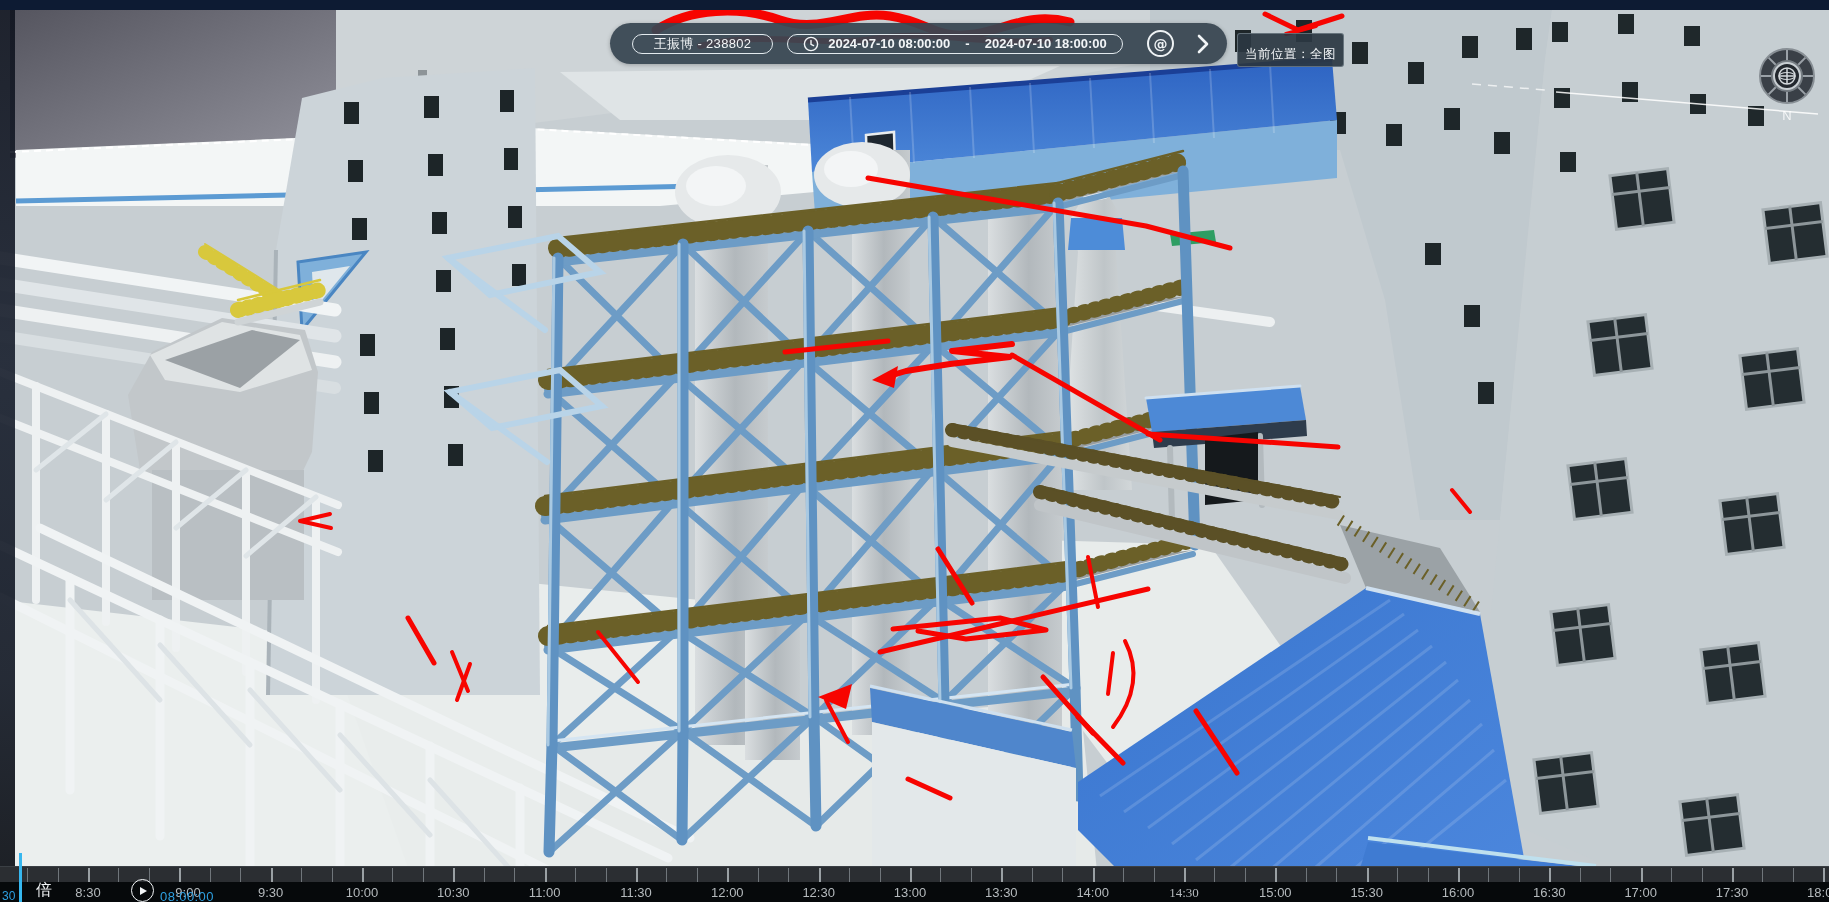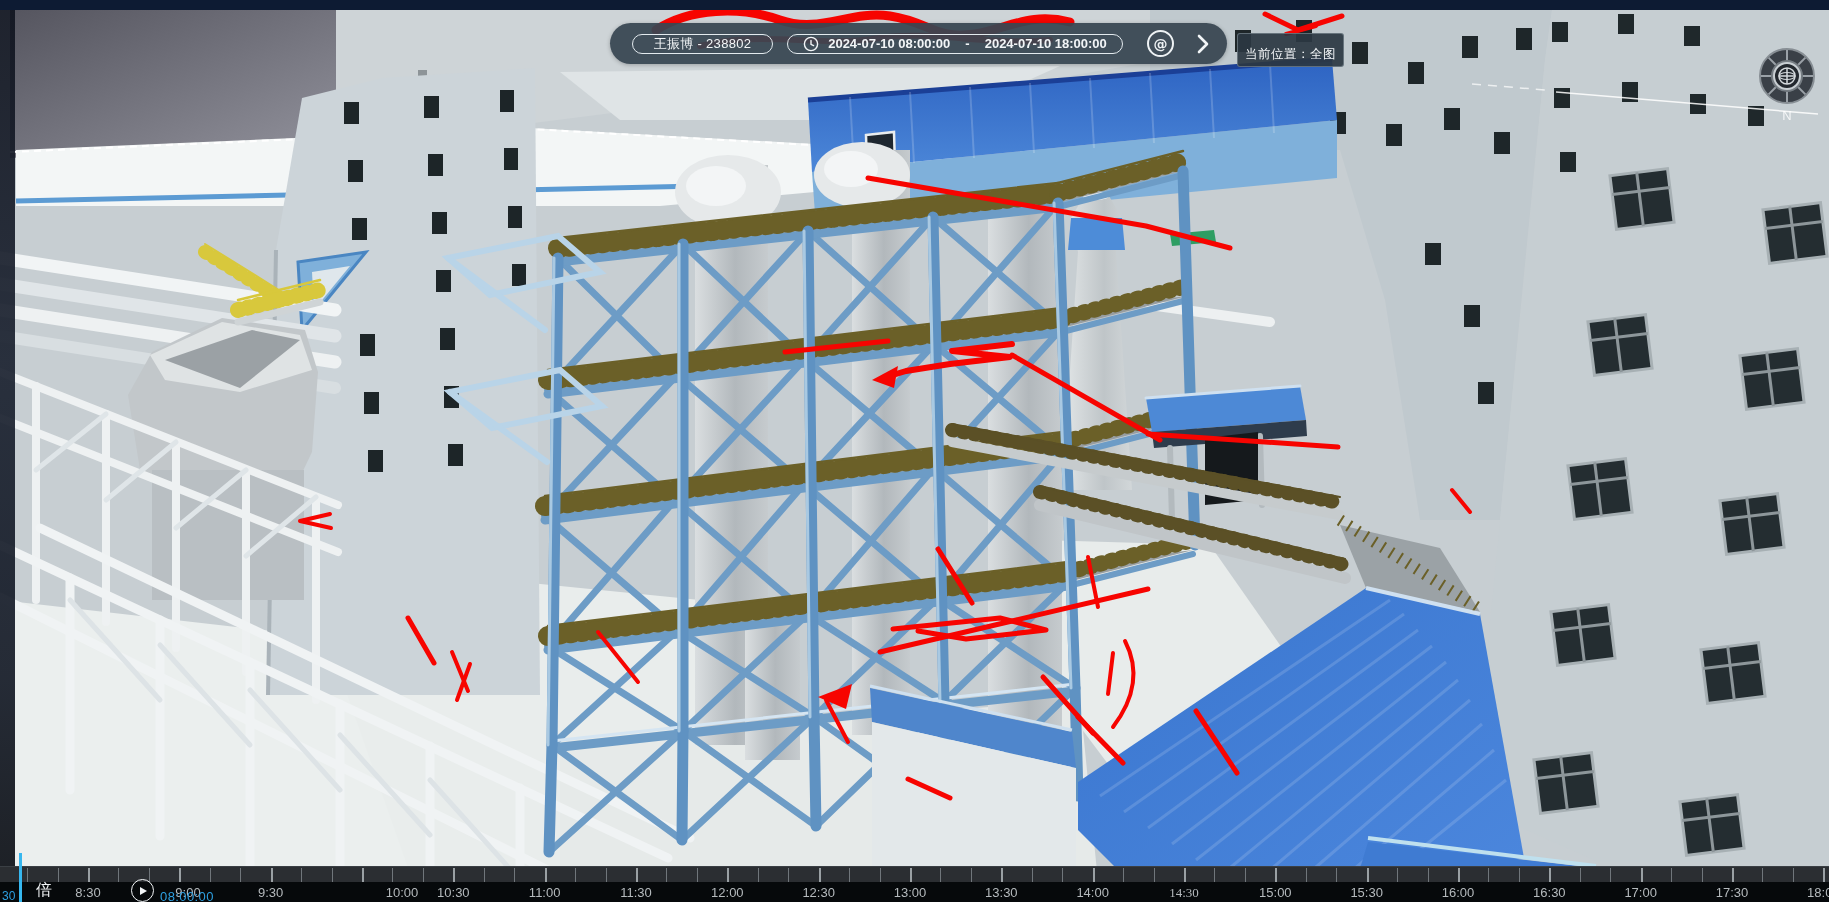--- a/index.html
+++ b/index.html
@@ -610,21 +610,21 @@
         <div class="tick" style="left: 1701.56px; width: 1px;"></div>
         <div class="tick major" style="left: 1732px; width: 2px;"></div>
         <div class="tick" style="left: 1762.44px; width: 1px;"></div>
         <div class="tick" style="left: 1792.89px; width: 1px;"></div>
         <div class="tick major" style="left: 1823.33px; width: 2px;"></div>
       </div>
     <div class="tl-labels" id="tl-labels">
         <span class="lbl" style="left: 88px;">8:30</span>
         <span class="lbl" style="left: 188px;">9:00</span>
         <span class="lbl" style="left: 270.667px;">9:30</span>
-        <span class="lbl" style="left: 362px; margin-left: 40px;">10:00</span>
+        <span class="lbl" style="left: 362px;">10:00</span>
         <span class="lbl" style="left: 453.333px;">10:30</span>
         <span class="lbl" style="left: 544.667px; text-align: center;">11:00</span>
         <span class="lbl" style="left: 636px;">11:30</span>
         <span class="lbl" style="left: 727.333px;">12:00</span>
         <span class="lbl" style="left: 818.667px;">12:30</span>
         <span class="lbl" style="left: 910px;">13:00</span>
         <span class="lbl" style="left: 1001.33px;">13:30</span>
         <span class="lbl" style="left: 1092.67px;">14:00</span>
         <span class="lbl" style="left: 1184px; font-family: Liberation Serif, serif;">14:30</span>
         <span class="lbl" style="left: 1275.33px;">15:00</span>

